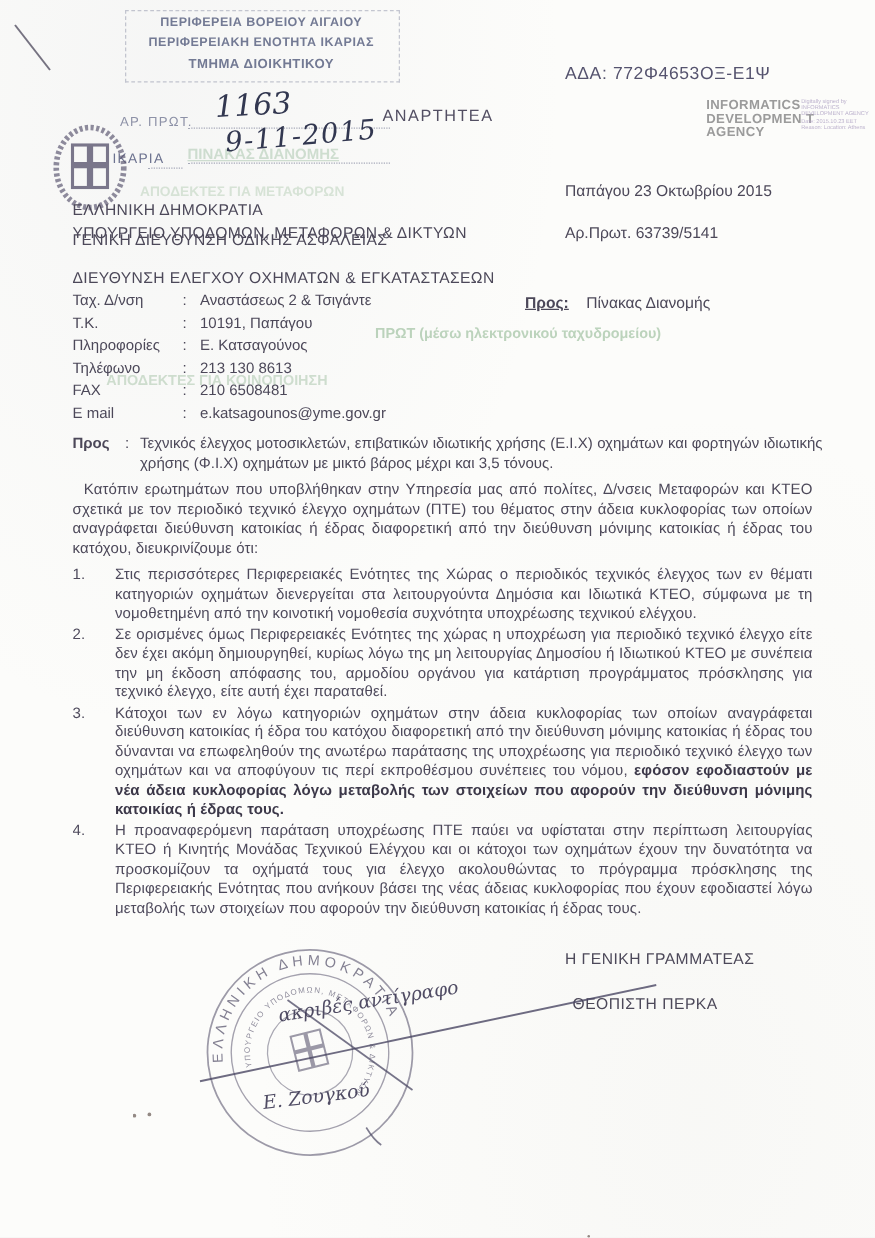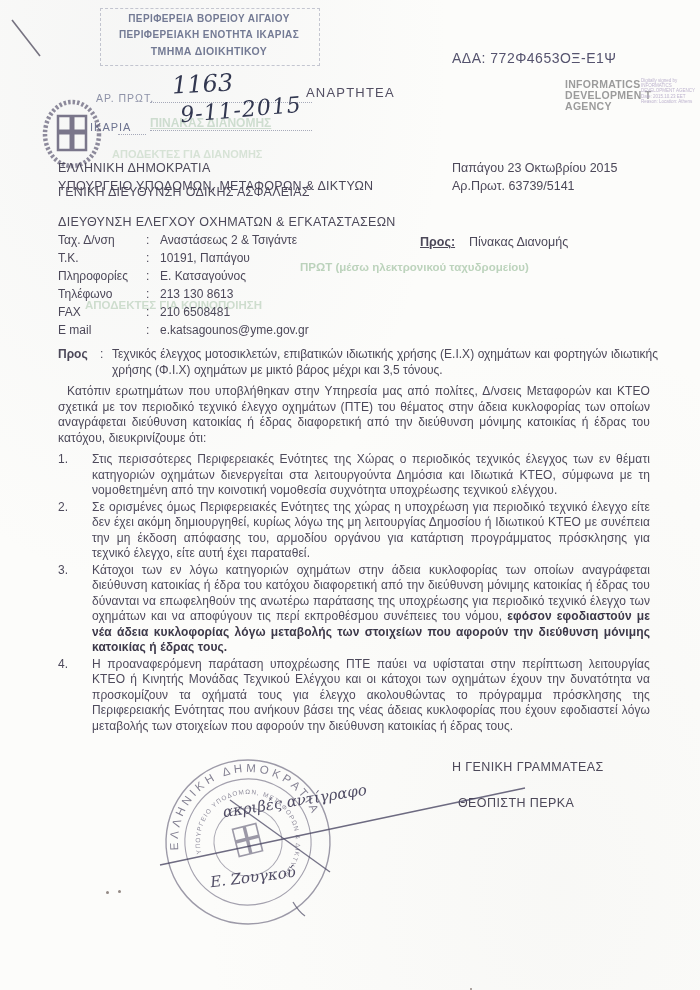--- a/index.html
+++ b/index.html
@@ -37,21 +37,21 @@
   .ida-fine{left:641px;top:78px;width:56px;font-size:4.5px;line-height:5.2px;color:#b2a6c6;opacity:0.85;filter:blur(0.4px);}
 
   
   .lh{left:58px;font-size:12.5px;letter-spacing:0.3px;color:#4c4859;}
   .lh1{top:161px;} .lh2{top:179px;} .lh3{top:185px;} .lh4{top:215px;}
   .meta-row{left:58px;width:360px;display:flex;font-size:12px;color:#4c4859;}
   .meta-label{width:88px;flex:none;}
   .meta-colon{width:14px;flex:none;}
   .m1{top:233px;} .m2{top:251px;} .m3{top:269px;} .m4{top:287px;} .m5{top:305px;} .m6{top:323px;}
 
-  .dateline{left:452px;top:161px;font-size:12.5px;color:#4c4859;}
+  .dateline{left:452px;top:146px;font-size:12.5px;color:#4c4859;}
   .protline{left:452px;top:179px;font-size:12.5px;color:#4c4859;}
   .pros{left:420px;top:235px;font-size:12.5px;color:#4c4859;display:flex;}
   .pros .lbl{font-weight:bold;margin-right:14px;text-decoration:underline;}
 
   
   .subj{left:58px;top:347px;width:600px;display:flex;font-size:12px;color:#4c4859;}
   .subj .lbl{width:42px;flex:none;font-weight:bold;}
   .subj .colon{width:12px;flex:none;}
   .subj .val{flex:1;text-align:justify;line-height:15.5px;}
 
@@ -87,21 +87,21 @@
 <body>
 
 <div id="page">
   <div class="soft">
 
     <svg class="abs pen-mark" viewBox="0 0 40 45">
       <line x1="4" y1="4" x2="32" y2="40" stroke="#555163" stroke-width="1.6" opacity="0.8"></line>
     </svg>
 
     <div class="abs ghost g0">ΠΙΝΑΚΑΣ ΔΙΑΝΟΜΗΣ</div>
-    <div class="abs ghost g1">ΑΠΟΔΕΚΤΕΣ ΓΙΑ ΔΙΑΝΟΜΗΣ</div>
+    <div class="abs ghost g1">ΑΠΟΔΕΚΤΕΣ ΓΙΑ ΜΕΤΑΦΟΡΩΝ</div>
     <div class="abs ghost g2">ΠΡΩΤ (μέσω ηλεκτρονικού ταχυδρομείου)</div>
     <div class="abs ghost g3">ΑΠΟΔΕΚΤΕΣ ΓΙΑ ΚΟΙΝΟΠΟΙΗΣΗ</div>
 
     <div class="abs corner-box"></div>
     <div class="abs cs-line cs-l1">ΠΕΡΙΦΕΡΕΙΑ ΒΟΡΕΙΟΥ ΑΙΓΑΙΟΥ</div>
     <div class="abs cs-line cs-l2">ΠΕΡΙΦΕΡΕΙΑΚΗ ΕΝΟΤΗΤΑ ΙΚΑΡΙΑΣ</div>
     <div class="abs cs-line cs-l3">ΤΜΗΜΑ ΔΙΟΙΚΗΤΙΚΟΥ</div>
     <div class="abs cs-arprot">ΑΡ. ΠΡΩΤ.</div>
     <div class="abs dotline dl-1"></div>
     <div class="abs hand hw-num">1163</div>

